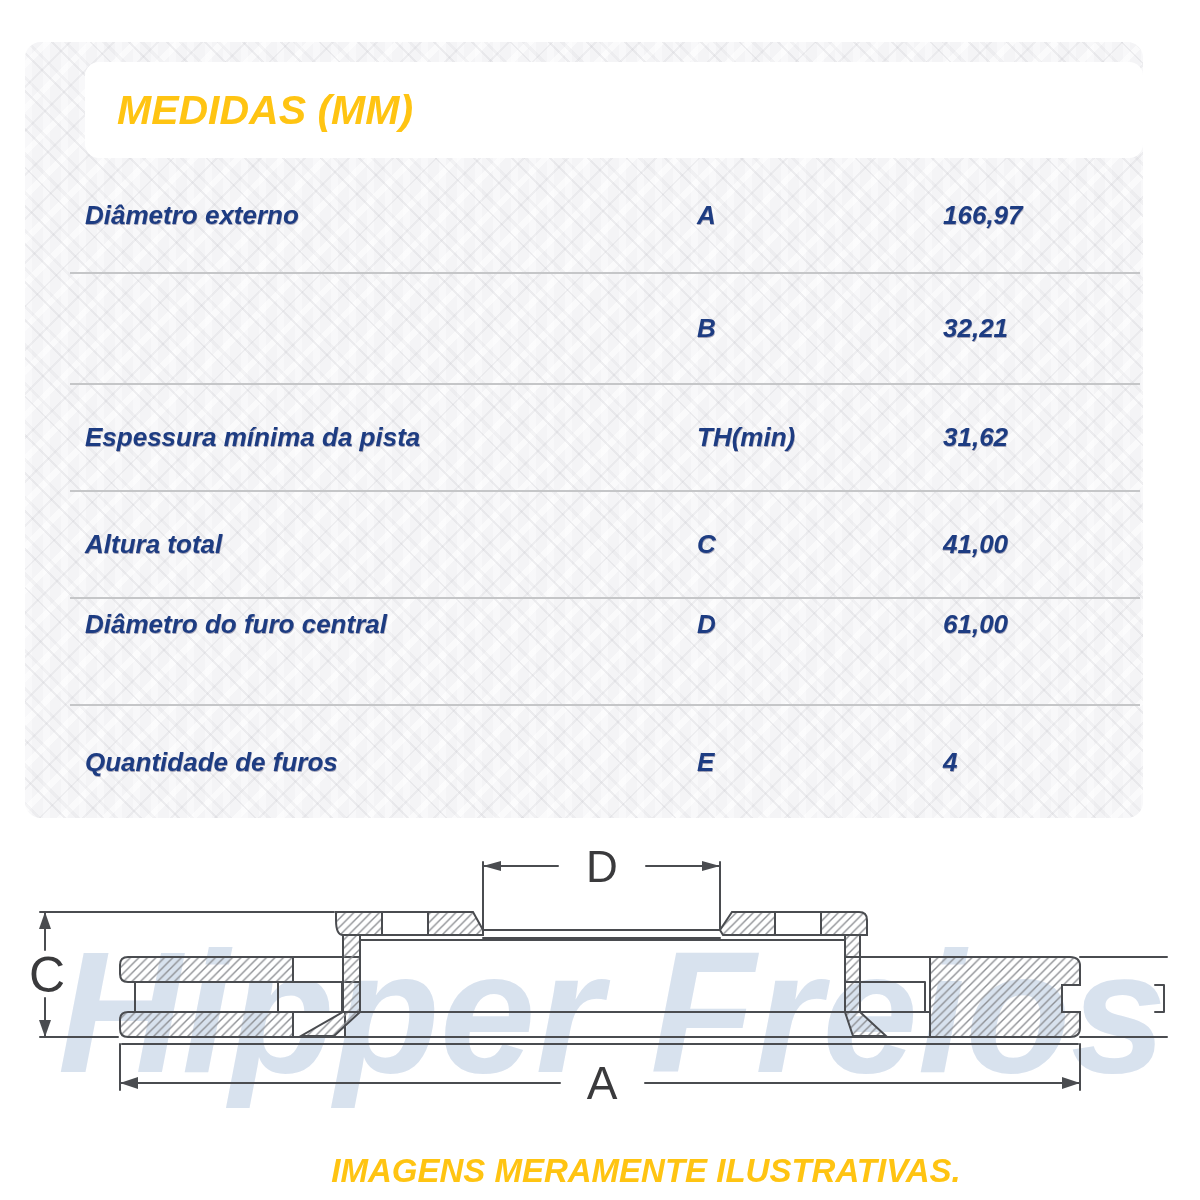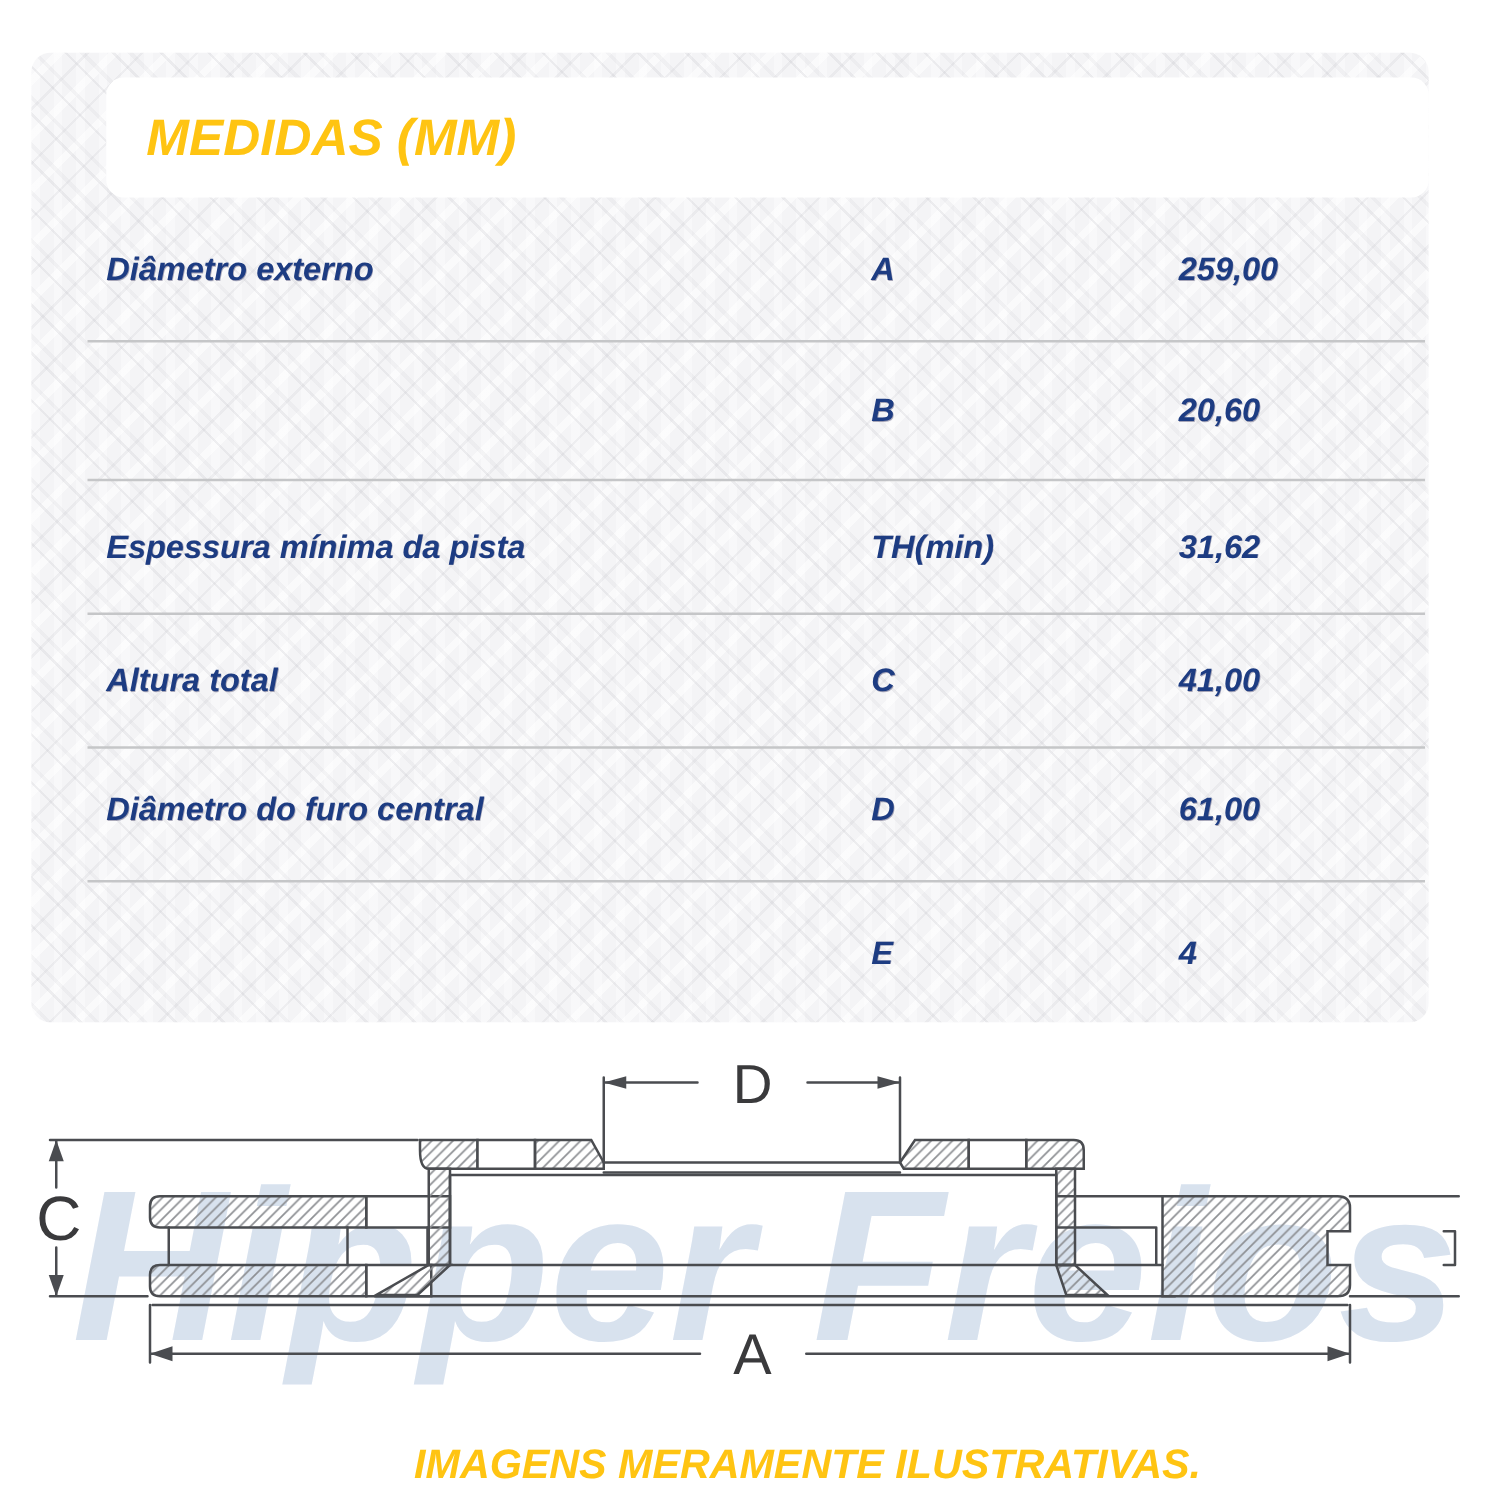--- a/index.html
+++ b/index.html
@@ -40,52 +40,53 @@
 <div class="page">
 
   <div class="card">
     <div class="header-band">
       <div class="hdr hdr-measures">MEDIDAS (MM)</div>
     </div>
 
     <div class="row" style="top:116px;height:114px;">
       <span class="cell c-label">Diâmetro externo</span>
       <span class="cell c-code">A</span>
-      <span class="cell c-value">259,00</span>
+      <span class="cell c-value">166,97</span>
     </div>
     <div class="divider" style="top:230px;"></div>
 
     <div class="row" style="top:232px;height:109px;">
       <span class="cell c-code">B</span>
-      <span class="cell c-value">20,60</span>
+      <span class="cell c-value">32,21</span>
     </div>
     <div class="divider" style="top:341px;"></div>
 
     <div class="row" style="top:343px;height:105px;">
       <span class="cell c-code">TH(min)</span>
       <span class="cell c-label">Espessura mínima da pista</span>
       <span class="cell c-value">31,62</span>
     </div>
     <div class="divider" style="top:448px;"></div>
 
     <div class="row" style="top:450px;height:105px;">
       <span class="cell c-label">Altura total</span>
       <span class="cell c-code">C</span>
       <span class="cell c-value">41,00</span>
     </div>
     <div class="divider" style="top:555px;"></div>
 
-    <div class="row" style="top:553px;height:105px;">
+    <div class="row" style="top:530px;height:105px;">
       <span class="cell c-label">Diâmetro do furo central</span>
       <span class="cell c-code">D</span>
       <span class="cell c-value">61,00</span>
     </div>
     <div class="divider" style="top:662px;"></div>
 
     <div class="row" style="top:664px;height:112px;">
+      <span class="cell c-label">Quantidade de furos</span>
       <span class="cell c-code">E</span>
       <span class="cell c-value">4</span>
     </div>
   </div>
 
   <svg class="drawing" viewBox="0 828 1200 340" width="1200" height="340" xmlns="http://www.w3.org/2000/svg">
     <defs>
       <pattern id="hx" width="8.5" height="8.5" patternUnits="userSpaceOnUse">
         <path d="M-2,10.5 L10.5,-2 M-2,2 L2,-2 M6.5,10.5 L10.5,6.5" stroke="#8E9094" stroke-width="1.4" fill="none"></path>
       </pattern>

